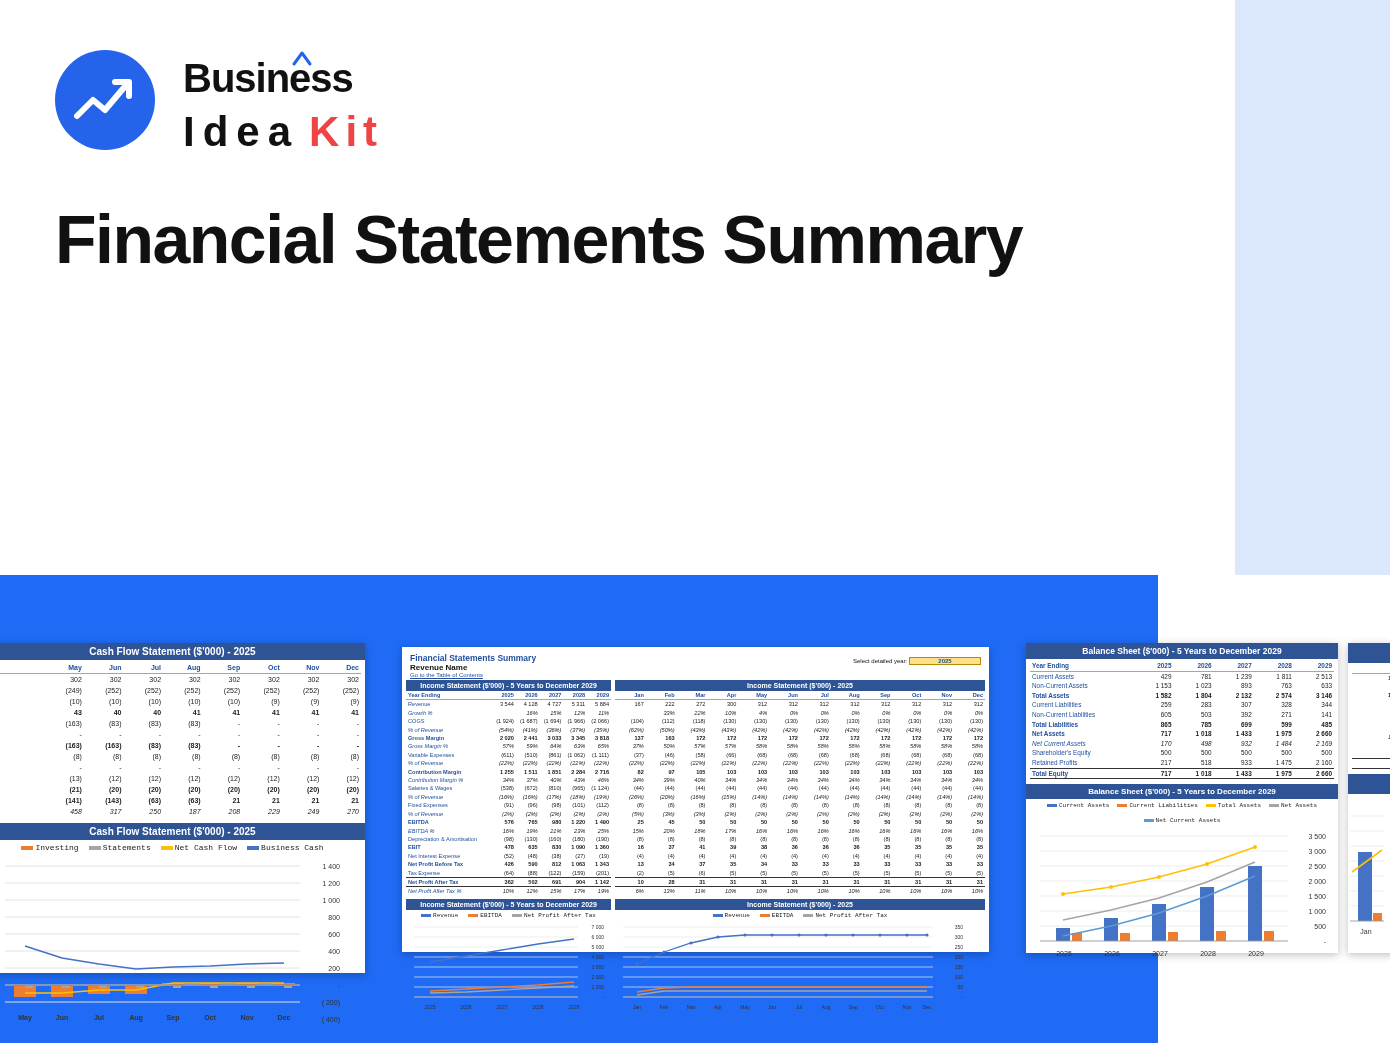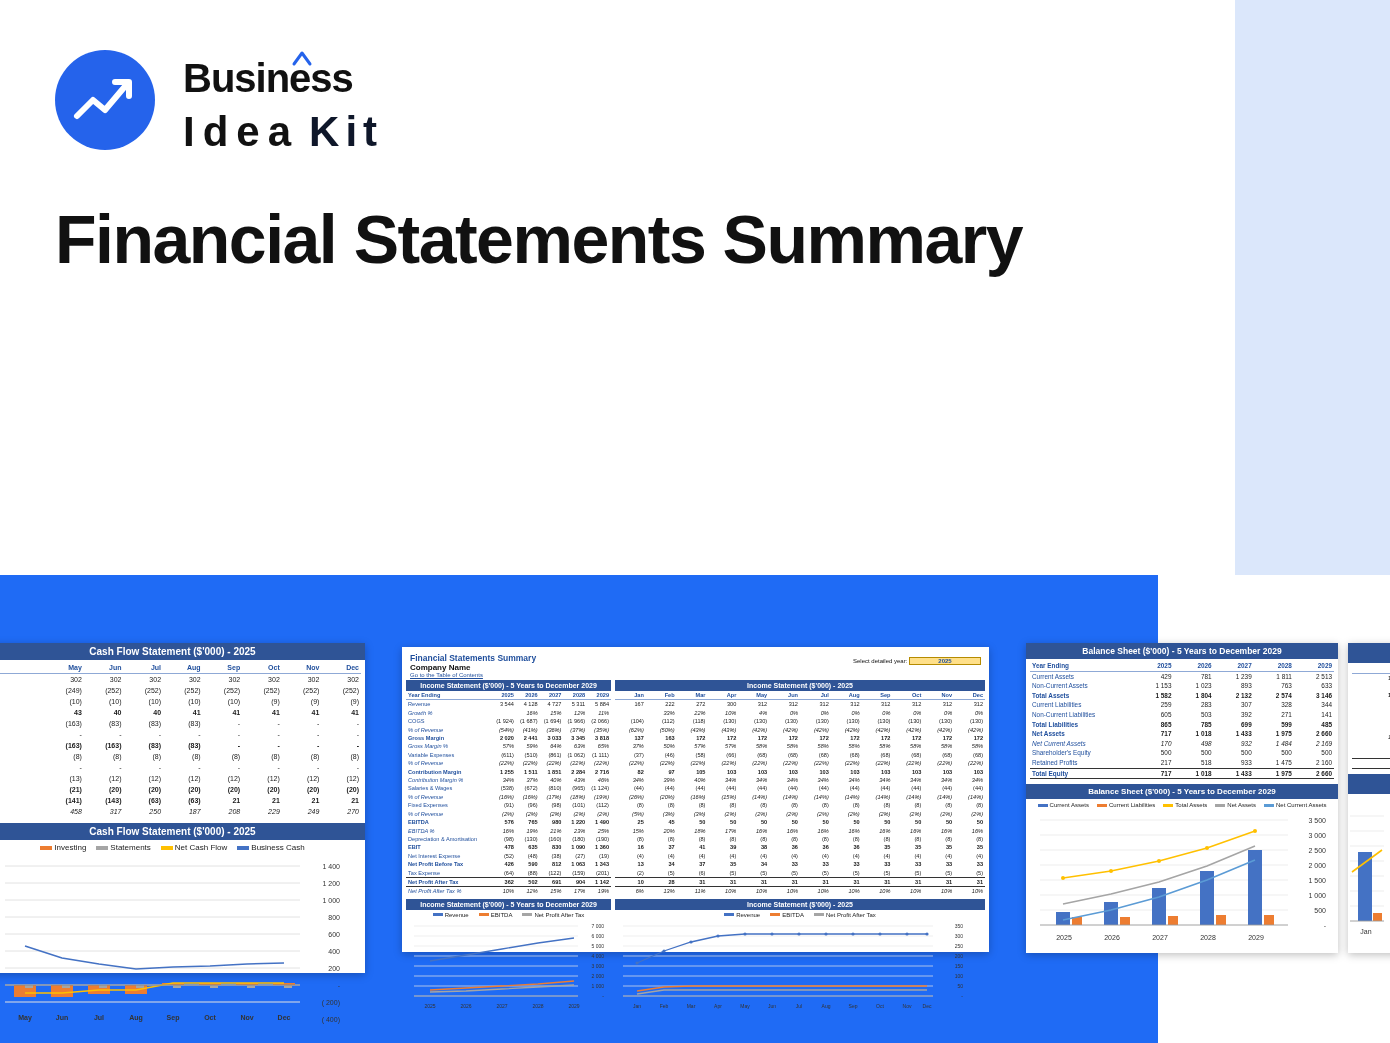--- a/index.html
+++ b/index.html
@@ -14,21 +14,21 @@
   #top{position:absolute;left:0;top:0;width:1390px;height:575px;background:#ffffff;}
   #top-right-panel{position:absolute;right:0;top:0;width:155px;height:575px;background:#dbe7fb;}
 
   #logo-block{position:absolute;left:55px;top:50px;width:420px;height:105px;}
   #logo-circle{position:absolute;left:0;top:0;width:100px;height:100px;border-radius:50%;background:#2563eb;}
   #logo-circle svg{position:absolute;left:0;top:0;}
   #logo-text{position:absolute;left:128px;top:0px;}
   #logo-word1{font-size:40px;font-weight:bold;letter-spacing:-1px;color:#111111;line-height:56px;}
   #logo-line2{margin-top:2px;line-height:48px;}
   #logo-word2{font-size:42px;font-weight:bold;letter-spacing:8px;color:#111111;}
-  #logo-word3{font-size:42px;font-weight:bold;letter-spacing:6px;color:#0f172a;margin-left:10px;margin-top:28px;}
+  #logo-word3{font-size:42px;font-weight:bold;letter-spacing:6px;color:#ef4444;margin-left:10px;margin-top:28px;}
   #logo-hat{position:absolute;left:236px;top:-2px;width:22px;height:22px;}
 
   #page-title{position:absolute;left:55px;top:200px;font-size:68px;font-weight:bold;color:#111111;letter-spacing:-1.5px;}
   #page-desc{position:absolute;left:55px;top:318px;width:1040px;font-size:26px;line-height:38px;color:#111111;}
 
   
   #bottom{position:absolute;left:0;top:575px;width:1158px;height:468px;background:#1f6bf5;}
 
   .card{position:absolute;background:#ffffff;box-shadow:0 2px 8px rgba(0,0,0,.25);}
   
@@ -49,21 +49,21 @@
   .tbl .lbl{text-align:left;color:#1f4e9c;}
   .tbl .num{text-align:right;}
   .tbl .yr td{color:#1f4e9c;font-weight:bold;border-bottom:.5px solid #8fa9d6;}
   .tbl .bold td{font-weight:bold;}
   .tbl .it{font-style:italic;color:#555;}
   .tbl .tot td{border-top:.5px solid #333;border-bottom:1.5px double #333;font-weight:bold;}
 
   .chart-box{position:relative;}
   .legend{display:flex;justify-content:center;gap:10px;font-size:6px;color:#222;align-items:center;}
   .legend span.k{display:inline-block;width:10px;height:3px;margin-right:2px;vertical-align:middle;}
-  .legend div{display:flex;align-items:center;}
+  .legend div{display:flex;align-items:center;font-family:Liberation Mono, monospace;}
 
   
   #c1-head{font-size:10px;}
   #c1-tbl{padding:2px 4px 0 4px;}
   #c1-tbl td{font-size:7px;line-height:11px;}
   #c1-chart-hdr{font-size:10px;}
   #c1-legend{padding:3px 0 0 0;font-size:8px;}
   #c1-legend span.k{width:12px;height:4px;}
 
   .axis-lbl{font-size:7px;fill:#333;}
@@ -354,21 +354,21 @@
             <text x="267" y="168">Nov</text>
             <text x="304" y="168">Dec</text>
         </g>
       </svg>
     </div>
   </div>
 
   <div class="card" id="card2">
     <div style="position:relative;padding:6px 8px 2px 8px;">
       <div id="c2-title">Financial Statements Summary</div>
-      <div id="c2-sub">Company Name</div>
+      <div id="c2-sub">Revenue Name</div>
       <div id="c2-link">Go to the Table of Contents</div>
       <div id="c2-selbox">
         <span>Select detailed year:</span>
         <span id="c2-selval">2025</span>
       </div>
     </div>
 
     <div style="display:flex;gap:4px;padding:0 4px;">
 
       <div style="flex:0 0 205px;">

